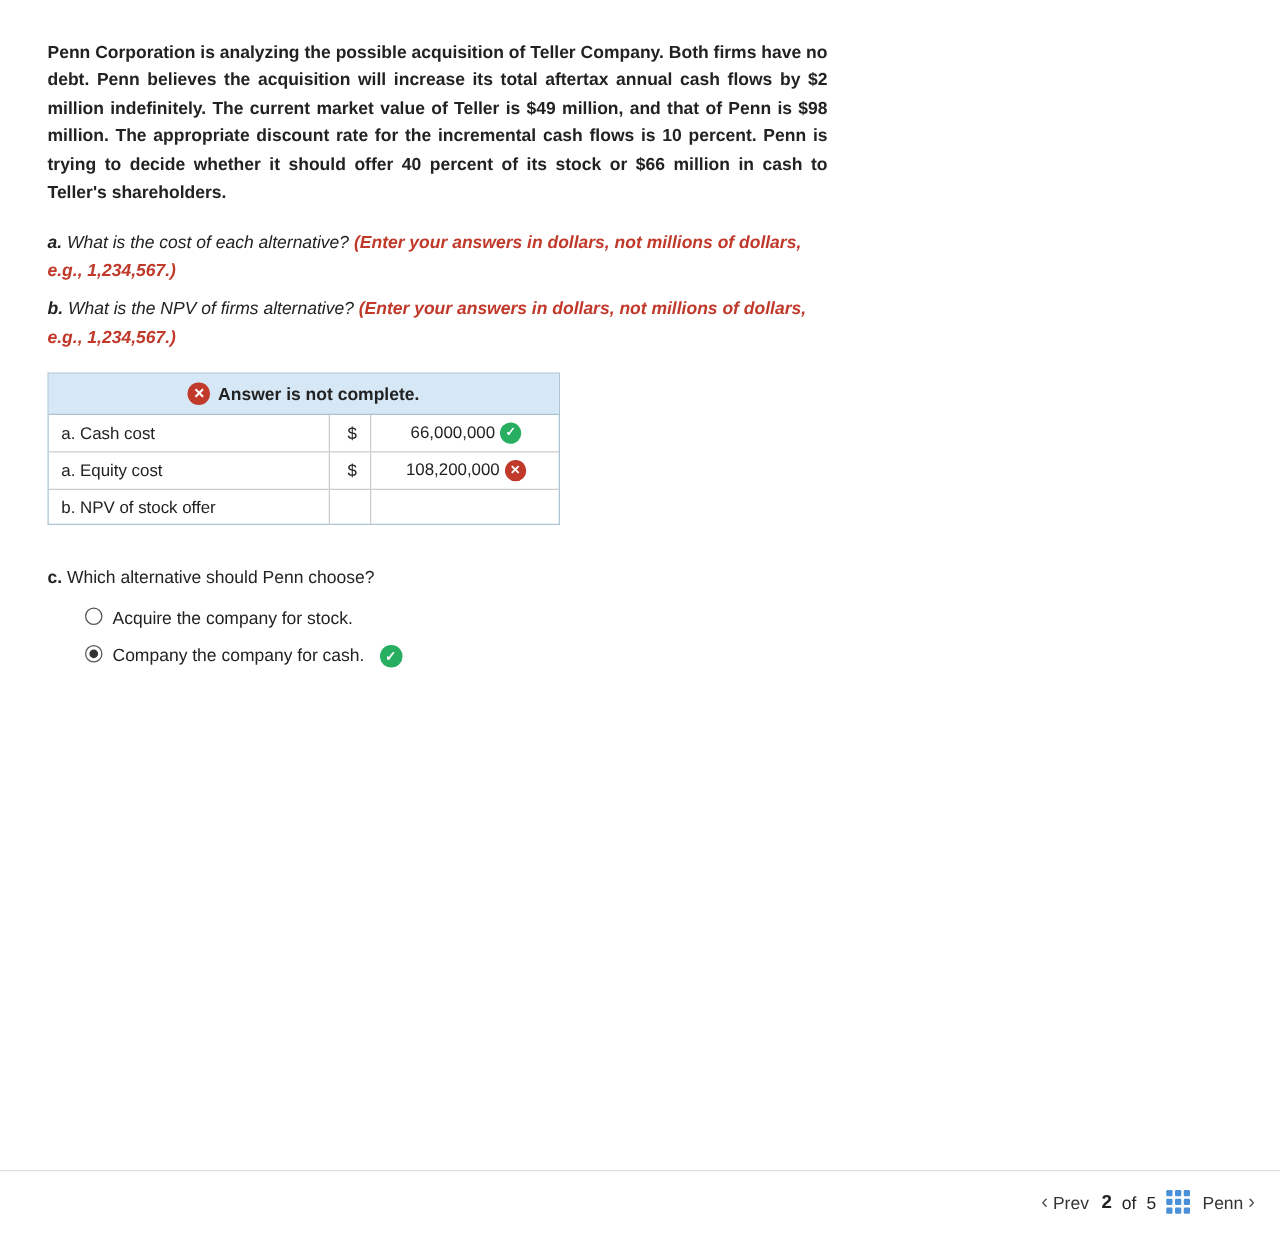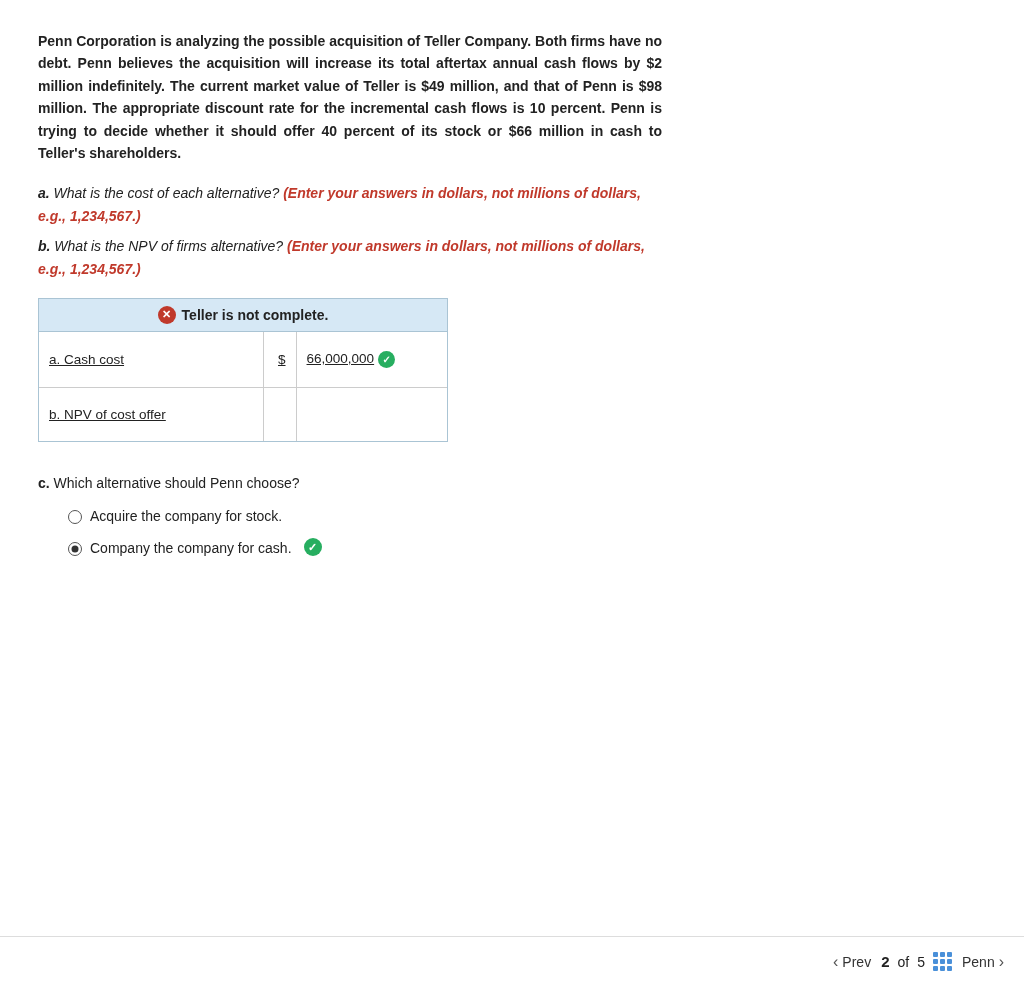--- a/index.html
+++ b/index.html
@@ -67,36 +67,35 @@
       width: 100%;
       border-collapse: collapse;
     }
     .answer-table tr {
       border-bottom: 1px solid #ccc;
     }
     .answer-table tr:last-child {
       border-bottom: none;
     }
     .answer-table td {
-      padding: 19px 10px;
+      padding: 6px 10px;
       font-size: 13.5px;
-      text-decoration: underline;
     }
     .answer-table td.col-label {
       width: 55%;
       border-right: 1px solid #ccc;
     }
     .answer-table td.col-dollar {
       width: 8%;
       border-right: 1px solid #ccc;
       text-align: right;
     }
     .answer-table td.col-value {
       width: 37%;
-      text-align: left;
+      text-align: center;
       padding-right: 8px;
     }
     .status-icon {
       display: inline-flex;
       align-items: center;
       justify-content: center;
       width: 17px;
       height: 17px;
       border-radius: 50%;
       color: white;
@@ -107,21 +106,21 @@
     }
     .status-check { background: #27ae60; }
     .status-x { background: #c0392b; }
     .part-c {
       margin-top: 30px;
       margin-bottom: 8px;
       line-height: 1.6;
     }
     .radio-option {
       display: flex;
-      align-items: flex-end;
+      align-items: flex-start;
       gap: 8px;
       margin: 14px 0 14px 30px;
       font-size: 14px;
     }
     .radio-circle {
       width: 14px;
       height: 14px;
       border-radius: 50%;
       border: 1.5px solid #555;
       display: inline-block;
@@ -224,31 +223,36 @@
 
   <div class="question-block">
     <span class="question-label">b.</span>
     <span> </span><span>What is the NPV of firms alternative?</span>
     <span class="red-bold">(Enter your answers in dollars, not millions of dollars, e.g., 1,234,567.)</span>
   </div>
 
   <div class="answer-box">
     <div class="answer-header">
       <span class="x-icon">✕</span>
-      <span>Teller is not complete.</span>
+      <span>Answer is not complete.</span>
     </div>
     <table class="answer-table">
       <tbody id="answer-rows">
           <tr>
             <td class="col-label">a. Cash cost</td>
             <td class="col-dollar">$</td>
             <td class="col-value">66,000,000<span class="status-icon status-check">✓</span></td>
           </tr>
           <tr>
-            <td class="col-label">b. NPV of cost offer</td>
+            <td class="col-label">a. Equity cost</td>
+            <td class="col-dollar">$</td>
+            <td class="col-value">108,200,000<span class="status-icon status-x">✕</span></td>
+          </tr>
+          <tr>
+            <td class="col-label">b. NPV of stock offer</td>
             <td class="col-dollar"></td>
             <td class="col-value"></td>
           </tr>
         </tbody>
     </table>
   </div>
 
   <div class="part-c">
     <span class="question-label">c.</span>
     <span> </span><span>Which alternative should Penn choose?</span>

